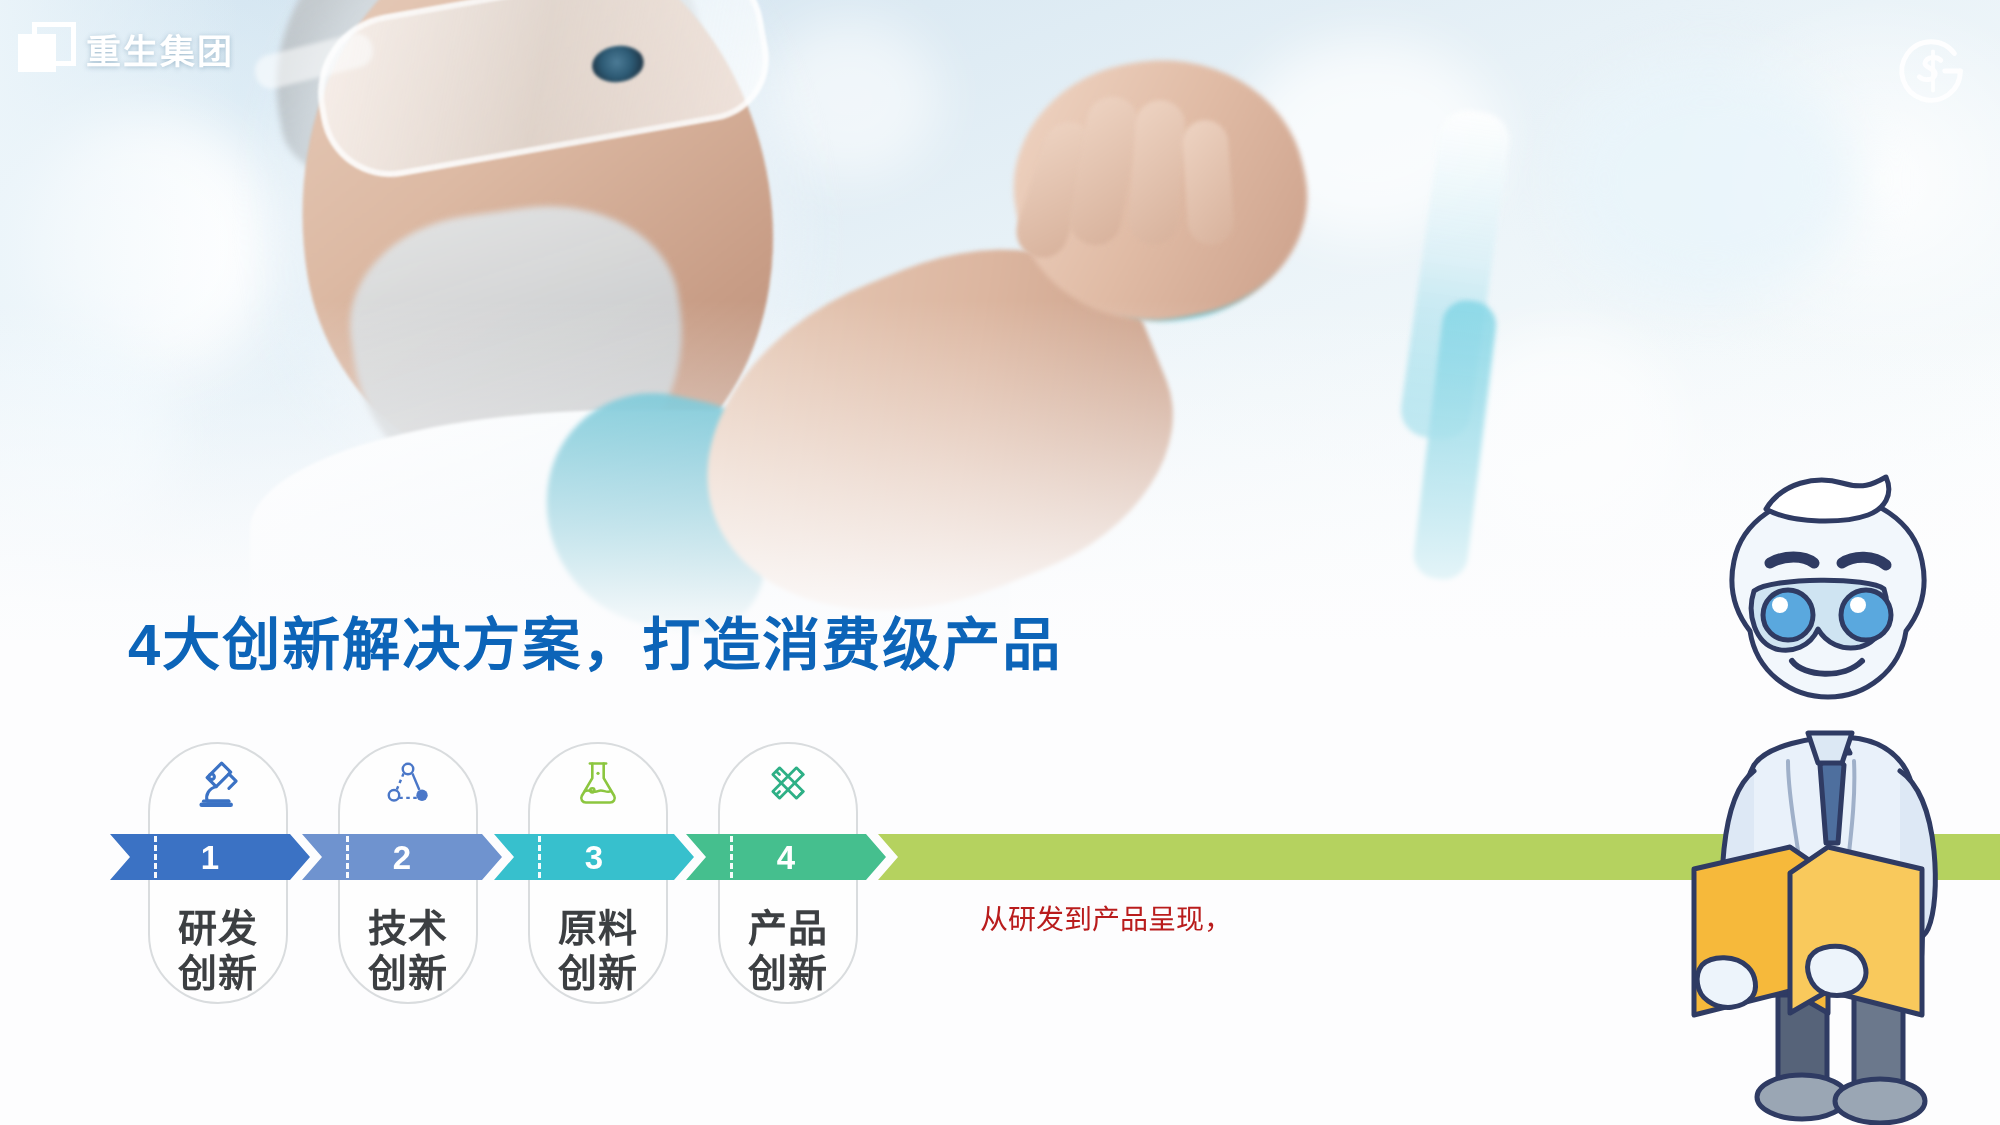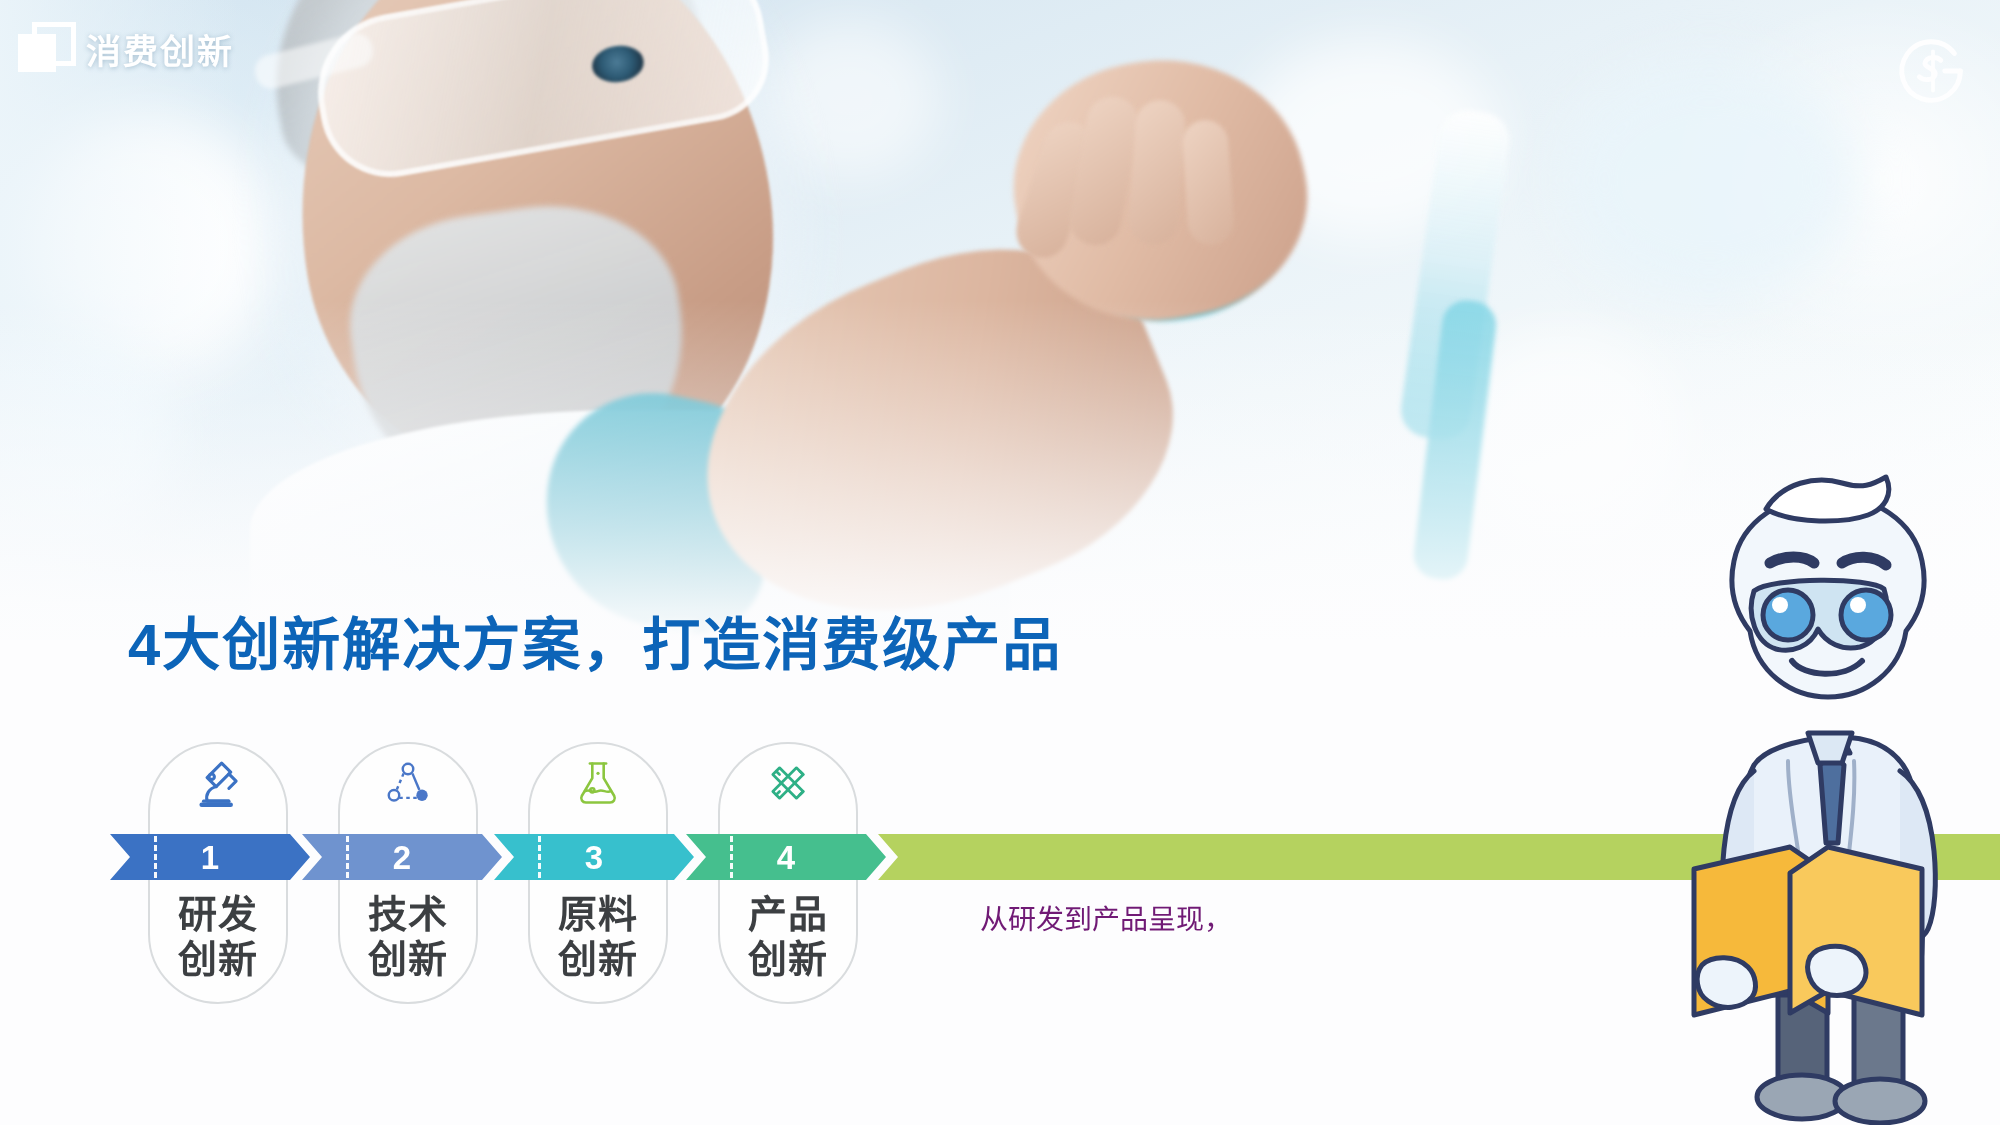--- a/index.html
+++ b/index.html
@@ -168,32 +168,32 @@
   .seg-num{
     position:absolute;left:0;top:0;width:100%;height:46px;
     display:flex;align-items:center;justify-content:center;
     color:#fff;font-size:33px;font-weight:bold;line-height:1;
   }
   .dash{
     position:absolute;top:2px;width:0;height:42px;
     border-left:3px dashed rgba(255,255,255,.95);
   }
 
-  .labels{position:absolute;left:38px;top:150px;width:770px;height:130px;}
+  .labels{position:absolute;left:38px;top:164px;width:770px;height:130px;}
   .label-cell{
     position:absolute;top:0;width:140px;text-align:center;
     color:#3c3f42;font-size:39px;font-weight:bold;line-height:1.16;letter-spacing:1px;
   }
   .label-cell.l1{left:0;}
   .label-cell.l2{left:190px;}
   .label-cell.l3{left:380px;}
   .label-cell.l4{left:570px;}
   .label-cell span{display:block;}
 
-  .desc{position:absolute;left:870px;top:152px;width:520px;color:#701a75;font-size:28px;line-height:1.85;}
+  .desc{position:absolute;left:870px;top:152px;width:520px;color:#b91c1c;font-size:28px;line-height:1.85;}
   .desc span{display:block;white-space:nowrap;}
 
   
   .mascot{position:absolute;right:2px;bottom:0;width:340px;height:660px;}
 
   
   .green-strip{position:absolute;left:1350px;top:834px;width:650px;height:46px;background:#b5d25f;}
 </style>
 </head>
 <body>
@@ -227,21 +227,21 @@
       <div class="finger f4"></div>
     <div class="photo-left-fade"></div>
     <div class="photo-fade"></div>
   </div>
 
   <div class="hdr-left">
     <div class="hdr-logo">
       <div class="sq-outline"></div>
       <div class="sq-solid"></div>
     </div>
-    <div class="hdr-title">消费创新</div>
+    <div class="hdr-title">重生集团</div>
   </div>
 
   <div class="hdr-right">
     <div class="cs-mark">
       <svg viewBox="0 0 80 80" width="78" height="78">
         <path d="M62 22a30 30 0 1 0 6 18" fill="none" stroke="#ffffff" stroke-width="5" stroke-linecap="round" opacity=".95"></path>
         <path d="M68 40h-16" fill="none" stroke="#ffffff" stroke-width="5" stroke-linecap="round" opacity=".95"></path>
         <path d="M48 29c-4-4-14-4-16 2s12 6 10 13c-2 6-12 6-16 2" fill="none" stroke="#ffffff" stroke-width="5" stroke-linecap="round" opacity=".95"></path>
         <path d="M40 20v40" fill="none" stroke="#ffffff" stroke-width="4" stroke-linecap="round" opacity=".9"></path>
       </svg>

